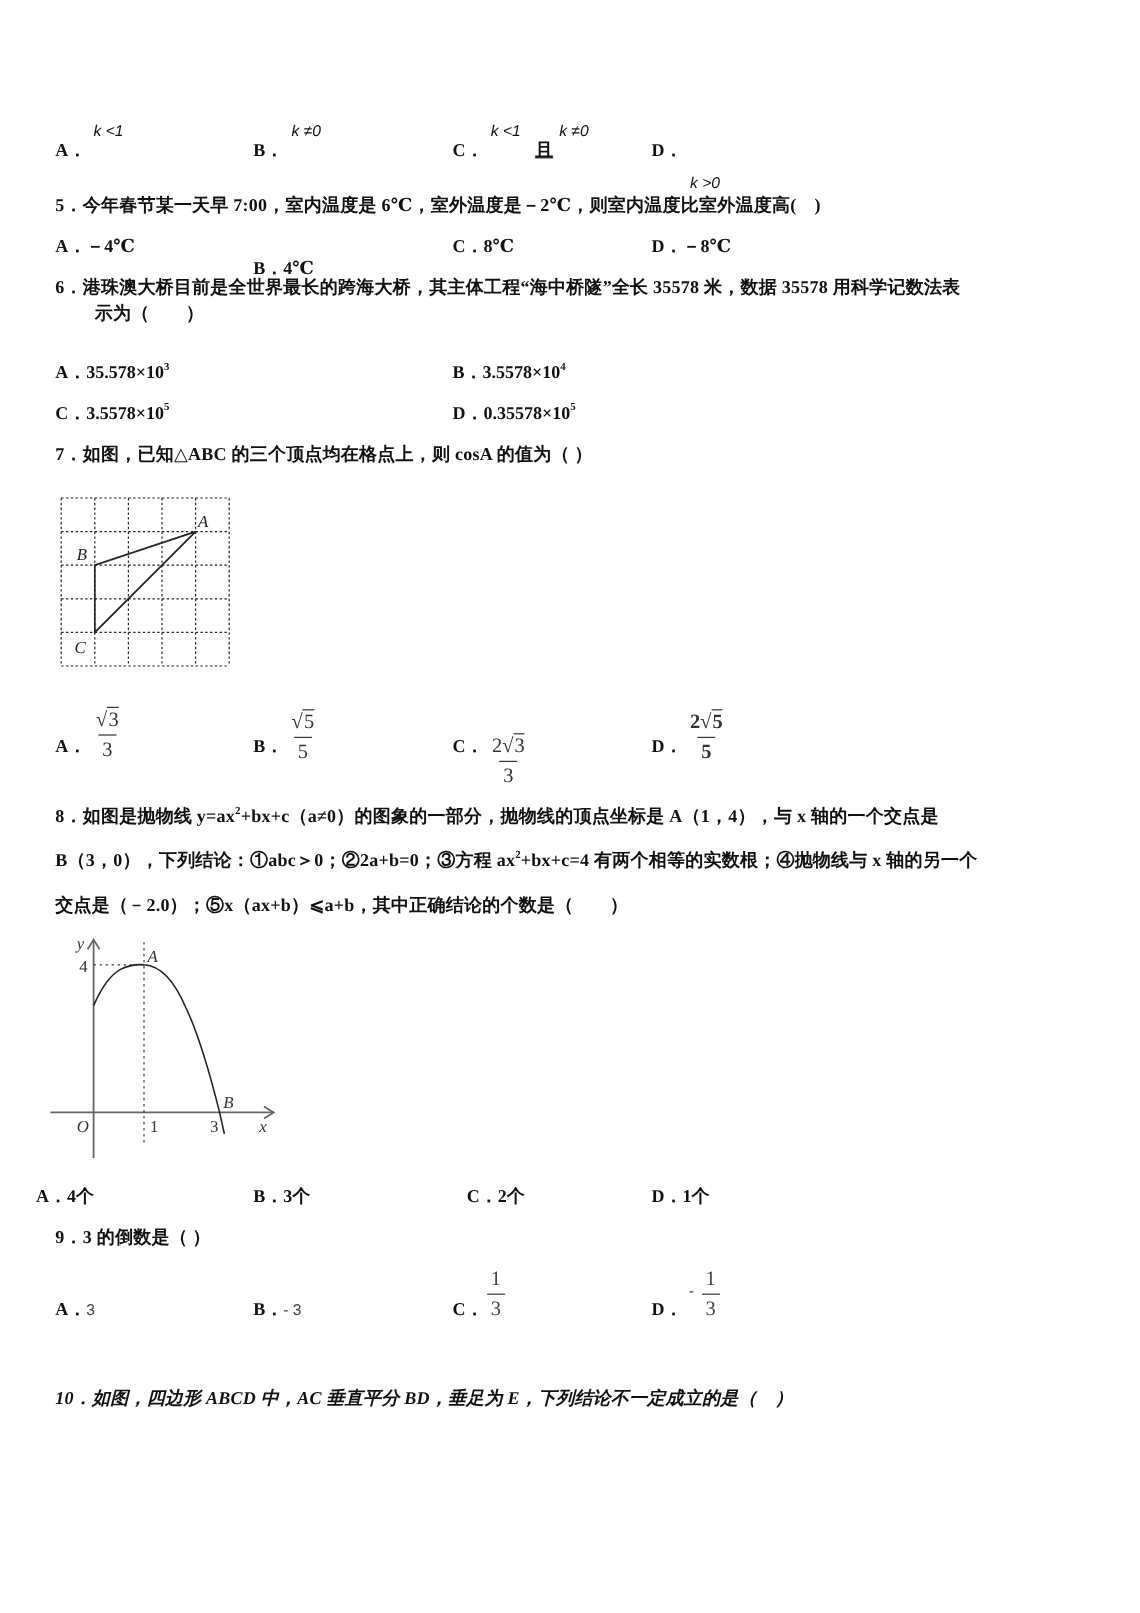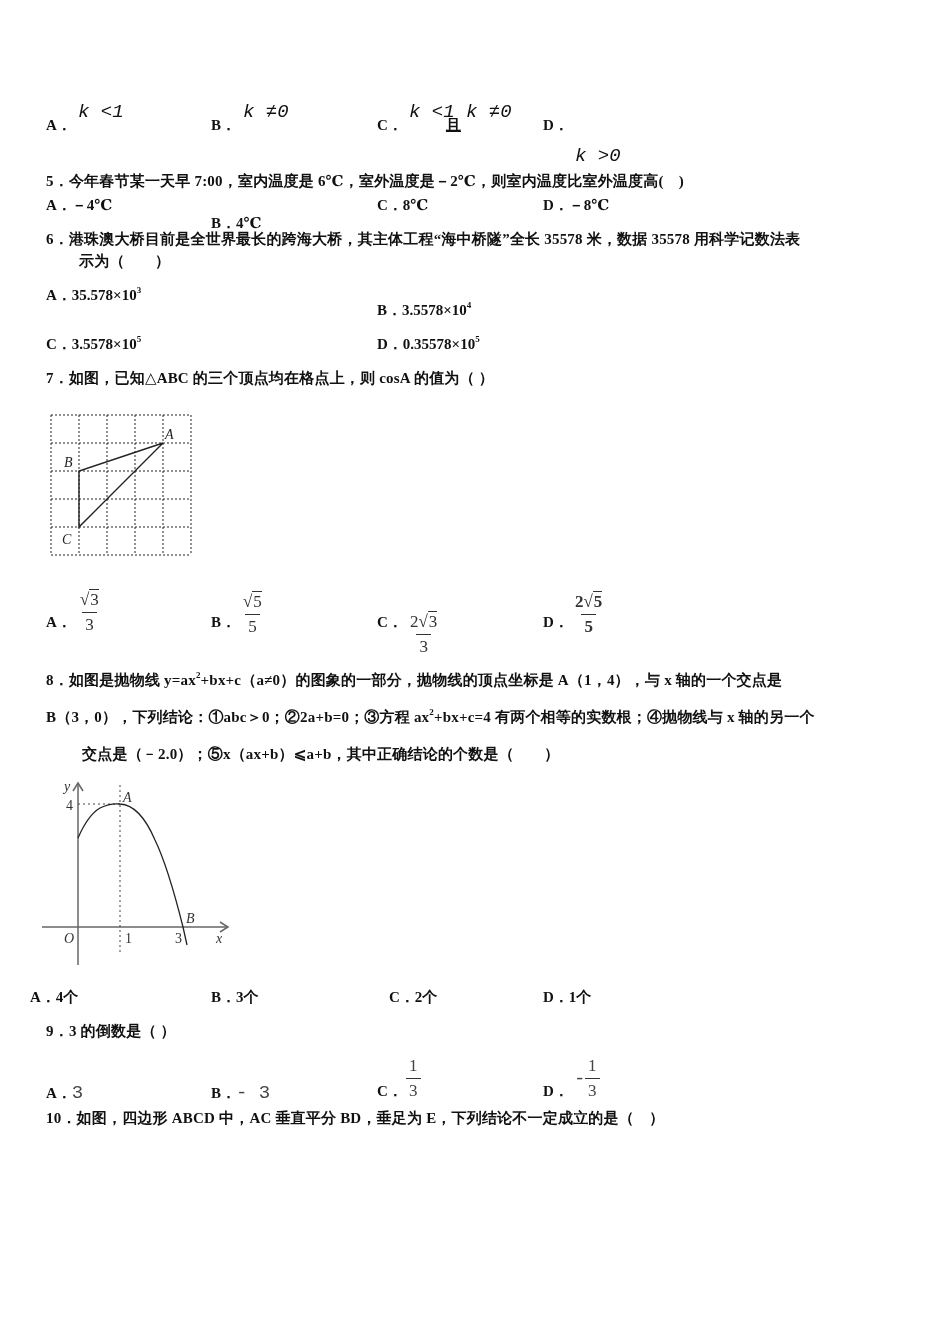--- a/index.html
+++ b/index.html
@@ -2,21 +2,21 @@
 <html><head>
 <meta charset="utf-8">
 <style>
   html, body { margin:0; padding:0; background:#ffffff; }
   body { width:950px; height:1344px; position:relative; overflow:hidden;
          font-family:"Liberation Serif","DejaVu Serif",serif; color:#111; }
   .abs { position:absolute; }
   .q { position:absolute; left:46px; font-size:15px; font-weight:bold; white-space:nowrap; letter-spacing:0.2px; }
   .opt { position:absolute; font-size:15px; font-weight:bold; white-space:nowrap; }
   .lbl { font-weight:bold; }
-  .math { font-family:Liberation Mono, monospace; font-weight:normal; font-size:19px; }
+  .math { font-family:Liberation Sans, sans-serif; font-weight:normal; font-size:13px; }
   .mathi { font-style:italic; }
   sup { font-size:9px; vertical-align:7px; line-height:0; }
   .frac { position:absolute; display:inline-flex; flex-direction:column; align-items:center;
           font-family:"Liberation Serif","DejaVu Serif",serif; font-weight:normal; font-size:17px; color:#333; }
   .frac .num { padding:0 3px 2px 3px; }
   .frac .den { border-top:1px solid #333; padding:2px 3px 0 3px; }
   .sqrt { border-top:1px solid #333; padding-left:1px; }
 </style>
 </head>
 <body>
@@ -38,37 +38,37 @@
   <span class="abs math mathi" style="left:409px;top:101px;">k &lt;1</span>
   <span class="abs" style="left:446px;top:116px;font-size:15px;font-weight:bold;text-decoration:underline;">且</span>
   <span class="abs math mathi" style="left:466px;top:101px;">k ≠0</span>
 
   <div class="opt" style="left:543px;top:116px;">
     <span class="lbl">D．</span>
   </div>
   <span class="abs math mathi" style="left:575px;top:101px;margin-top:44px;">k &gt;0</span>
 </div>
 
-<div class="q" style="top:172px;">5．今年春节某一天早 7:00，室内温度是 6℃，室外温度是－2℃，则室内温度比室外温度高(　)</div>
+<div class="q" style="top:162px;">5．今年春节某一天早 7:00，室内温度是 6℃，室外温度是－2℃，则室内温度比室外温度高(　)</div>
 <div class="opt" style="left:46px;top:196px;">
   <span>A．</span><span>－4℃</span>
 </div>
 <div class="opt" style="left:211px;top:180px;margin-top:34px;">
   <span>B．</span><span>4℃</span>
 </div>
 <div class="opt" style="left:377px;top:196px;">
   <span>C．</span><span>8℃</span>
 </div>
 <div class="opt" style="left:543px;top:196px;">
   <span>D．</span><span>－8℃</span>
 </div>
 
 <div class="q" style="top:230px;">6．港珠澳大桥目前是全世界最长的跨海大桥，其主体工程“海中桥隧”全长 35578 米，数据 35578 用科学记数法表</div>
 <div class="q" style="top:252px;margin-left:33px;">示为（　　）</div>
-<div class="opt" style="left:46px;top:286px;">
+<div class="opt" style="left:46px;top:301px;">
   <span>A．</span><span>35.578×10</span><sup>3</sup>
 </div>
 <div class="opt" style="left:377px;top:301px;">
   <span>B．</span><span>3.5578×10</span><sup>4</sup>
 </div>
 <div class="opt" style="left:46px;top:335px;">
   <span>C．</span><span>3.5578×10</span><sup>5</sup>
 </div>
 <div class="opt" style="left:377px;top:335px;">
   <span>D．</span><span>0.35578×10</span><sup>5</sup>
@@ -120,21 +120,21 @@
   <span class="num"><span>2</span>√<span class="sqrt">5</span></span>
   <span class="den">5</span>
 </div>
 
 <div class="q" style="top:671px;">
   <span>8．如图是抛物线 y=ax</span><sup>2</sup><span>+bx+c（a≠0）的图象的一部分，抛物线的顶点坐标是 A（1，4），与 x 轴的一个交点是</span>
 </div>
 <div class="q" style="top:708px;">
   <span>B（3，0），下列结论：①abc＞0；②2a+b=0；③方程 ax</span><sup>2</sup><span>+bx+c=4 有两个相等的实数根；④抛物线与 x 轴的另一个</span>
 </div>
-<div class="q" style="top:745px;margin-left:36px;">交点是（﹣2.0）；⑤x（ax+b）⩽a+b，其中正确结论的个数是（　　）</div>
+<div class="q" style="top:745px;">交点是（﹣2.0）；⑤x（ax+b）⩽a+b，其中正确结论的个数是（　　）</div>
 
 <svg class="abs" style="left:40px;top:775px;" width="200" height="200" viewBox="0 0 200 200">
 
   <line x1="2" y1="152" x2="188" y2="152" stroke="#666" stroke-width="1.5"></line>
   <polyline points="180,147 188,152 180,157" fill="none" stroke="#666" stroke-width="1.5"></polyline>
   <line x1="38" y1="190" x2="38" y2="8" stroke="#666" stroke-width="1.5"></line>
   <polyline points="33,16 38,8 43,16" fill="none" stroke="#666" stroke-width="1.5"></polyline>
 
   <line x1="38" y1="29" x2="80" y2="29" stroke="#444" stroke-width="1" stroke-dasharray="2,3"></line>
   <line x1="80" y1="10" x2="80" y2="180" stroke="#444" stroke-width="1" stroke-dasharray="2,3"></line>
@@ -181,13 +181,13 @@
 </div>
 <div class="opt" style="left:543px;top:1082px;">
   <span>D．</span>
 </div>
 <span class="abs math" style="left:574px;top:1068px;color:#444;">-</span>
 <div class="frac" style="left:585px;top:1056px;color:#444;">
   <span class="num">1</span>
   <span class="den">3</span>
 </div>
 
-<div class="q" style="top:1109px;">10．如图，四边形 ABCD 中，AC 垂直平分 BD，垂足为 E，下列结论不一定成立的是（　）</div>
+<div class="q" style="top:1156px;font-style:italic;">10．如图，四边形 ABCD 中，AC 垂直平分 BD，垂足为 E，下列结论不一定成立的是（　）</div>
 
 </body></html>

